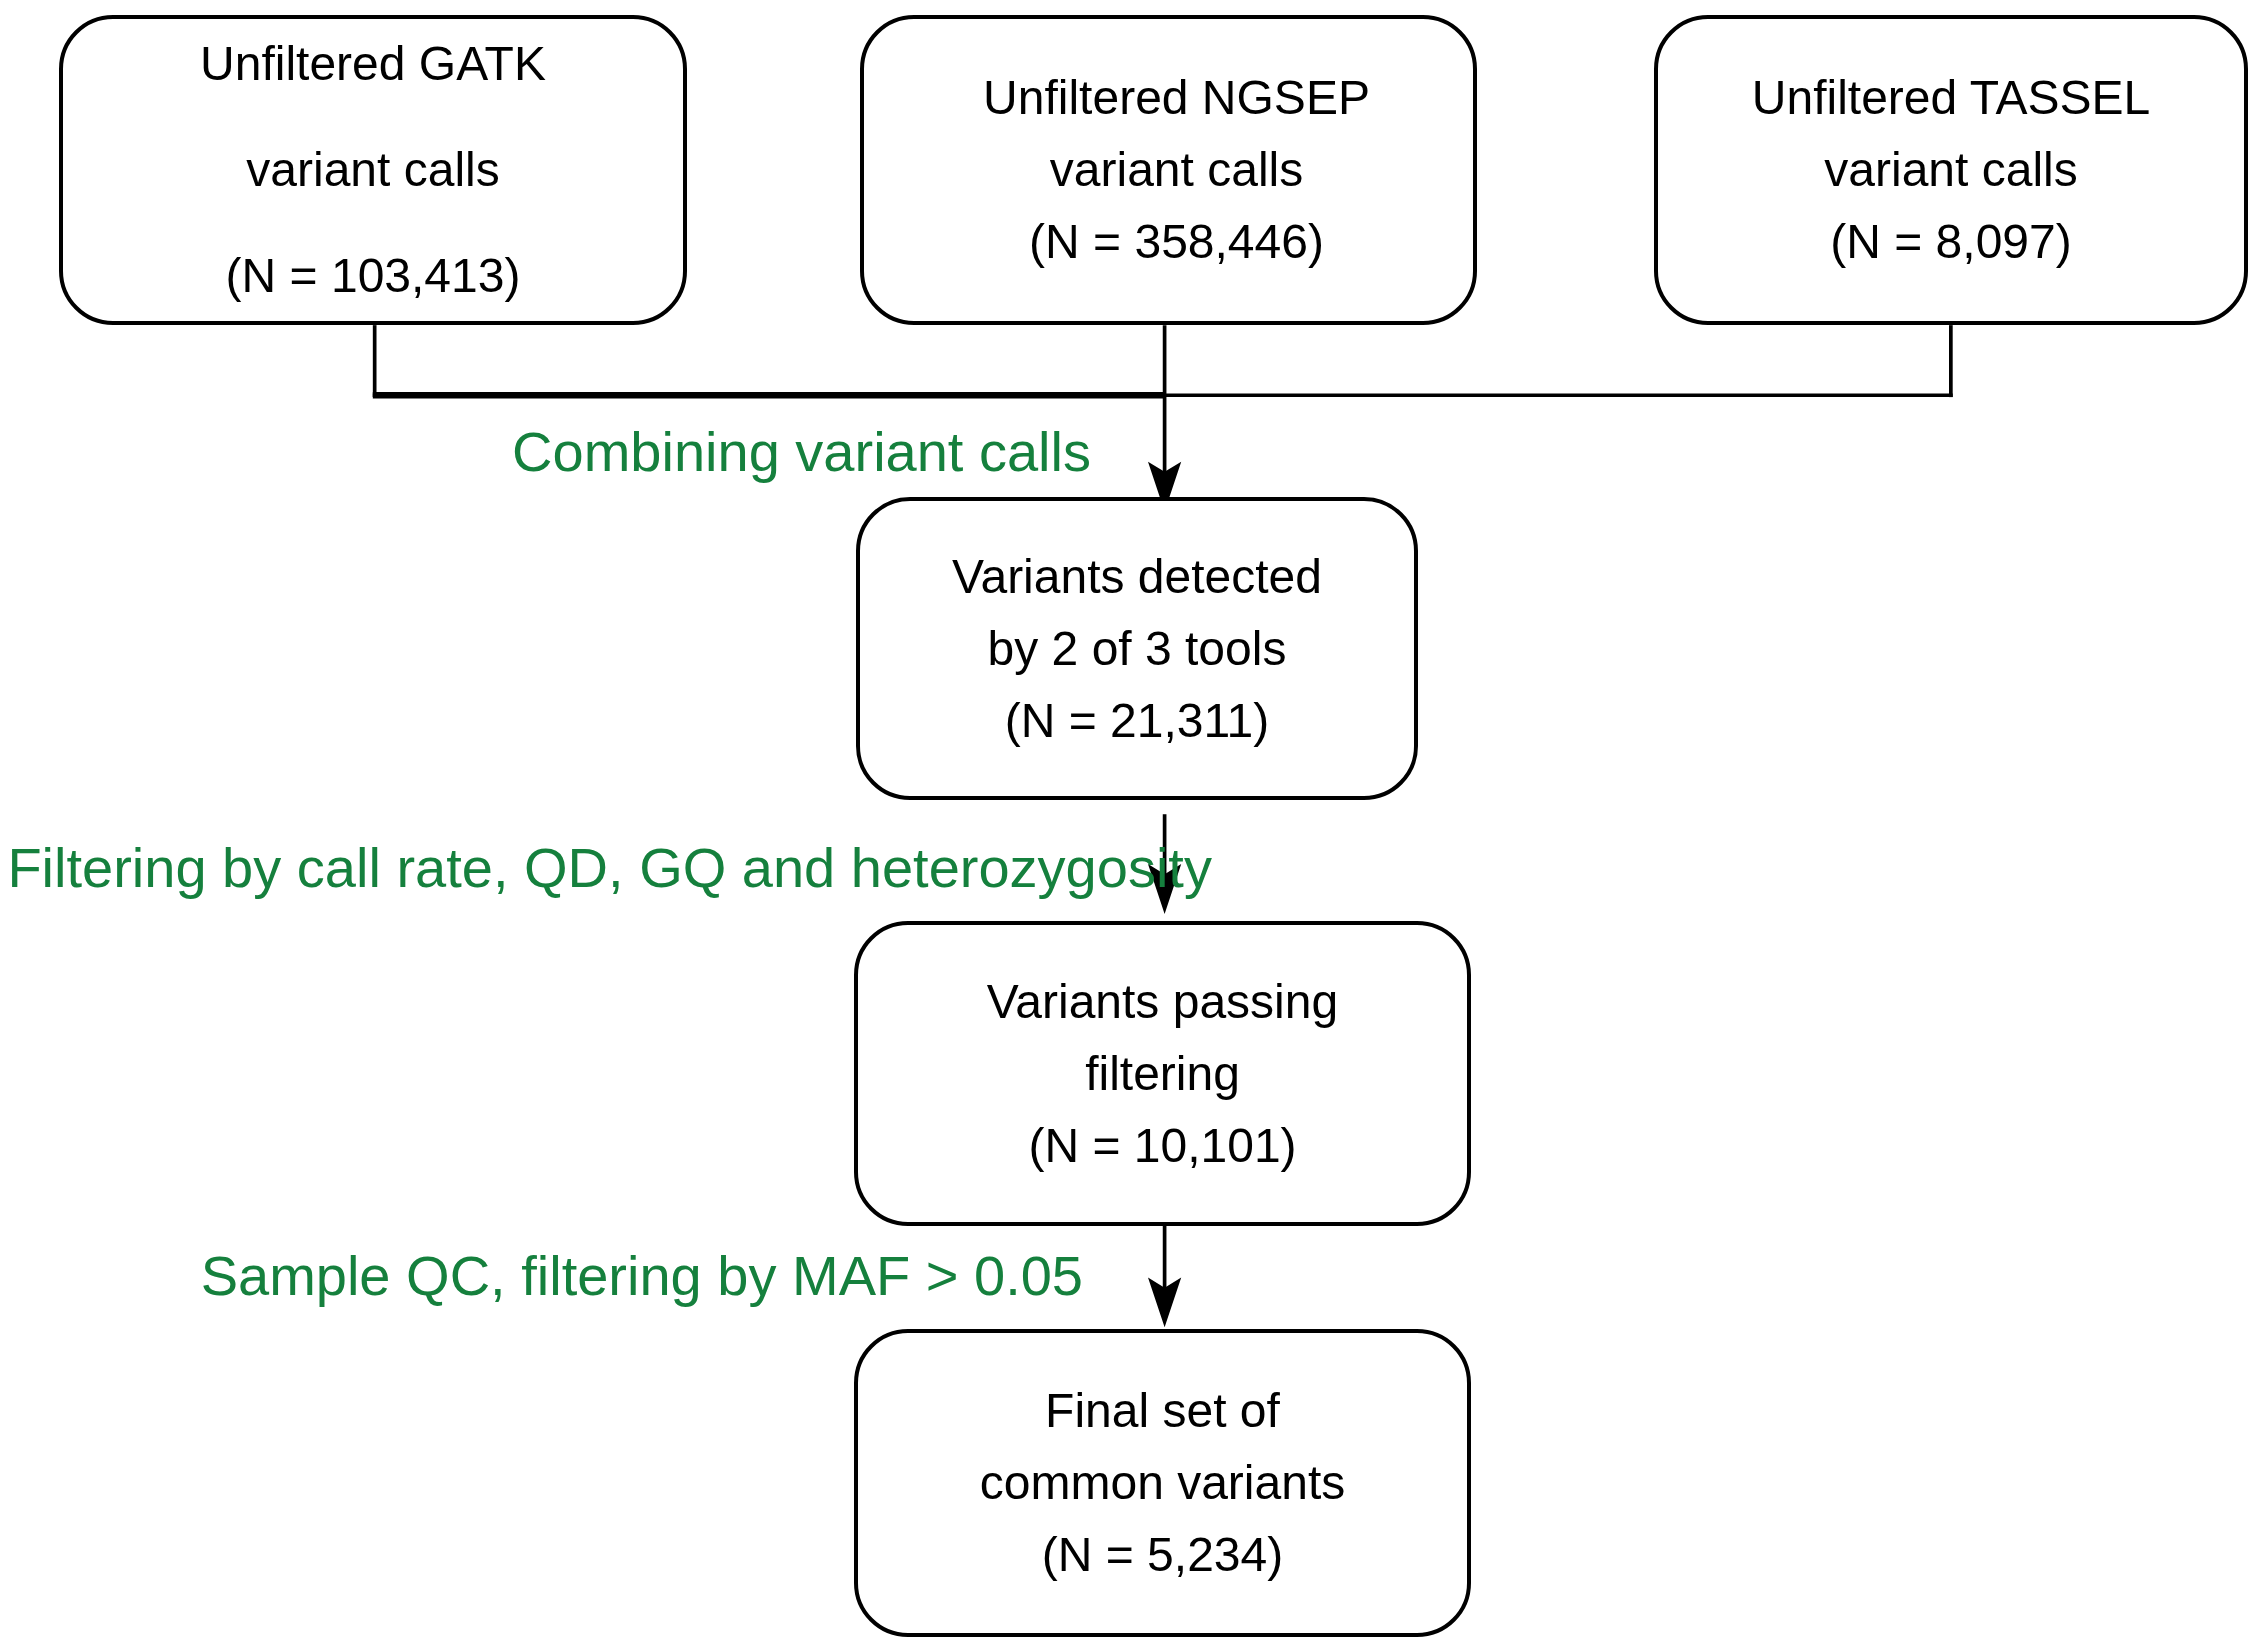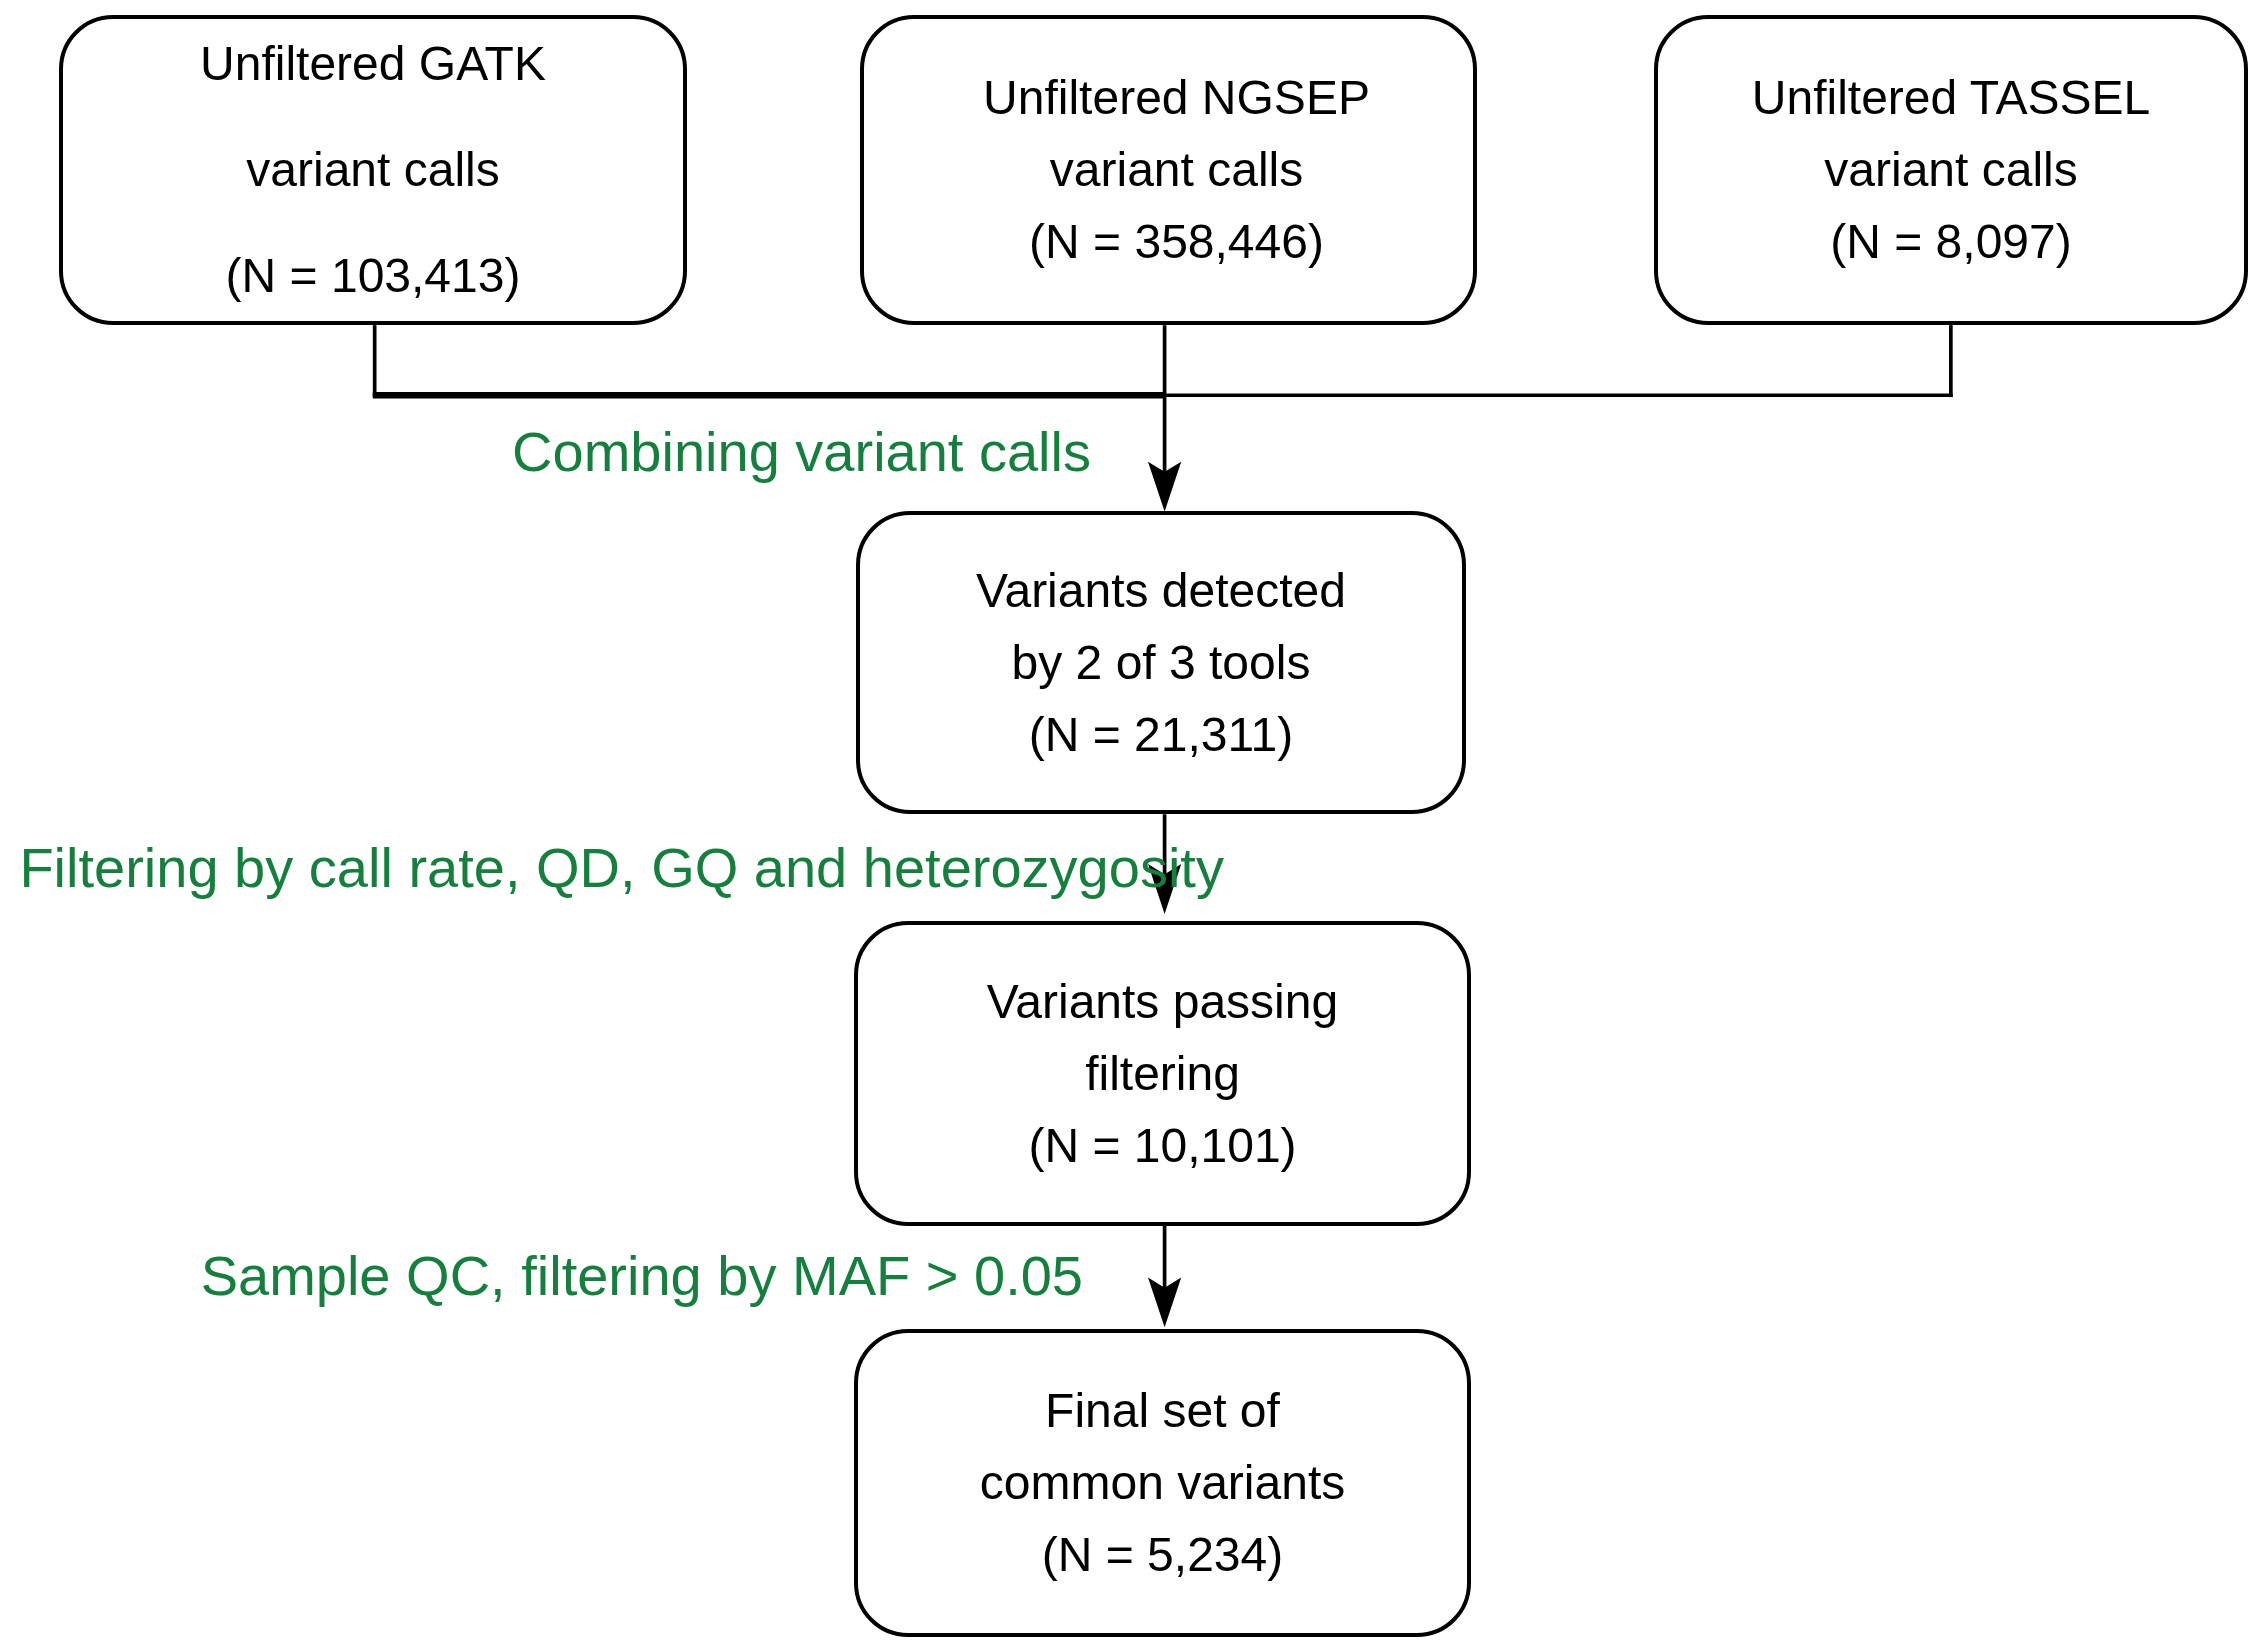--- a/index.html
+++ b/index.html
@@ -43,26 +43,26 @@
     font-size: 56px;
     line-height: 52px;
     white-space: nowrap;
     color: #15803d;
   }
   
   #box-gatk   { left: 59px;   top: 14.8px;  width: 628px; height: 310px; gap: 34px; }
   #box-ngsep  { left: 860px;  top: 14.8px;  width: 617px; height: 310px; padding-left: 16px; }
   #box-tassel { left: 1654px; top: 14.8px;  width: 594px; height: 310px; }
   
-  #box-detected { left: 856px; top: 511px;  width: 610px; height: 303px; }
+  #box-detected { left: 856px; top: 497px;  width: 562px; height: 303px; }
   #box-passing  { left: 854px; top: 914px;  width: 617px; height: 305px; margin-top: 7px; }
   #box-final    { left: 854px; top: 1329px; width: 617px; height: 308px; }
   
   #label-combining { right: 1169px; top: 426px;  text-align: right; }
-  #label-filtering { left: 7.4px;     top: 842px;  text-align: center; margin-left: 12px; }
+  #label-filtering { left: 7.4px;     top: 842px;  text-align: center; }
   #label-sampleqc  { right: 1177px; top: 1250px; text-align: right; margin-left: 20px; }
 </style>
 </head>
 <body>
 
 <div id="canvas">
 
   <svg id="connectors" viewBox="0 0 2449 1783" xmlns="http://www.w3.org/2000/svg">
 
     <line x1="406" y1="352" x2="406" y2="430" stroke="#000000" stroke-width="4"></line>

